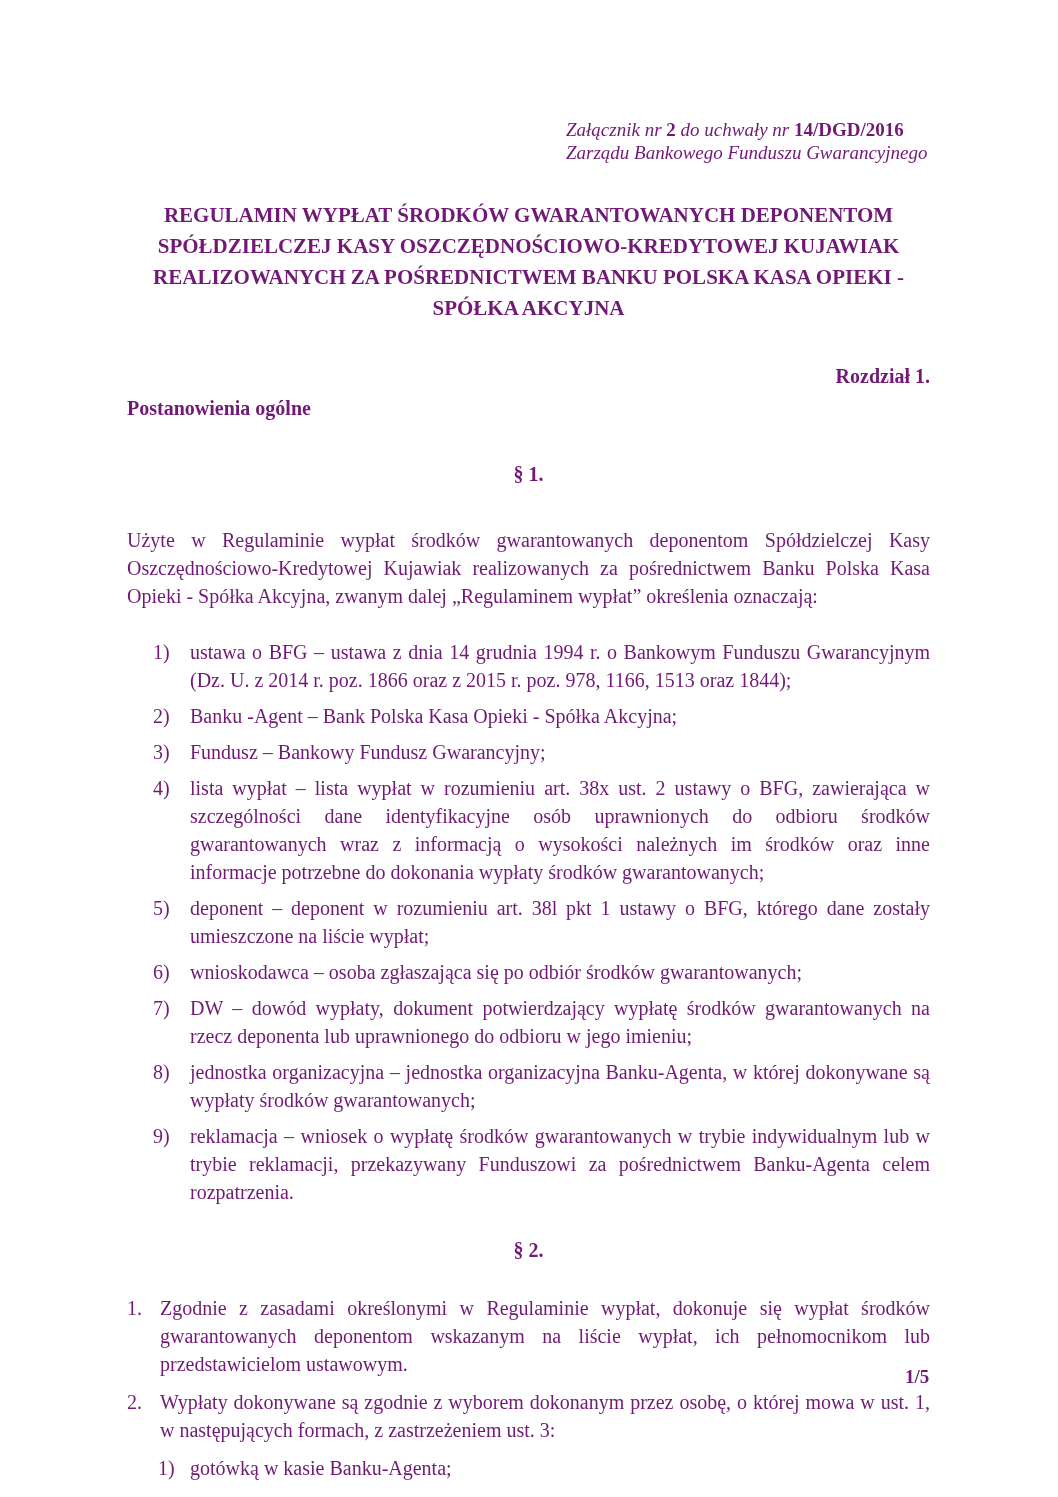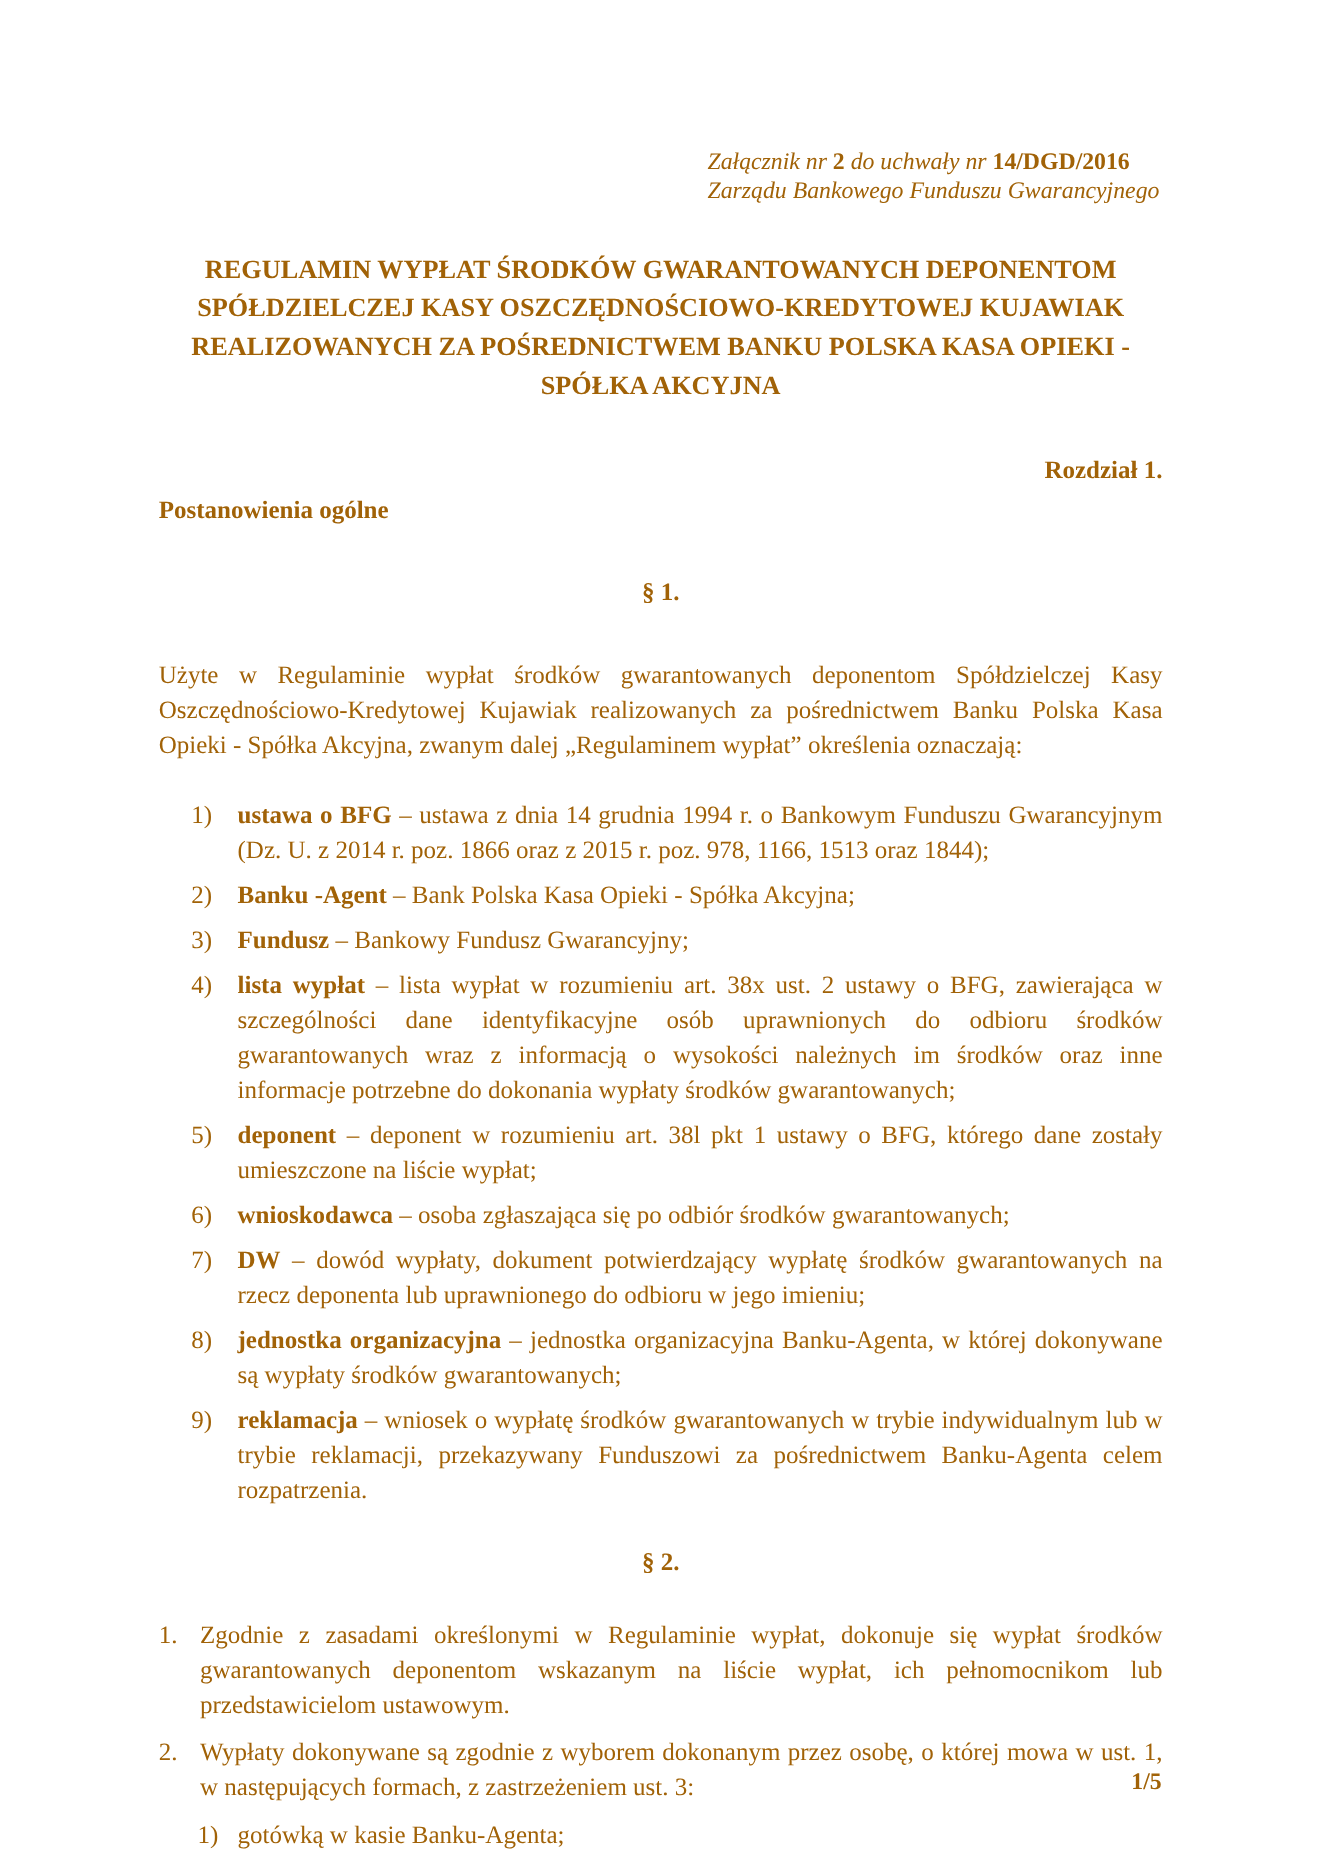--- a/index.html
+++ b/index.html
@@ -5,21 +5,21 @@
   html, body {
     margin: 0;
     padding: 0;
     background: #ffffff;
   }
   .page {
     position: relative;
     width: 1058px;
     height: 1497px;
     background: #ffffff;
-    color: #a16207;
+    color: #701a75;
     font-family: "Liberation Serif", "DejaVu Serif", serif;
     font-size: 20px;
     line-height: 28px;
     overflow: hidden;
     box-sizing: border-box;
   }
   .content {
     position: absolute;
     left: 127px;
     top: 0;
@@ -71,21 +71,21 @@
     display: flex;
     margin-bottom: 8px;
   }
   .def-num {
     flex: 0 0 37px;
   }
   .def-body {
     flex: 1 1 auto;
     text-align: justify;
   }
-  .term { font-weight: bold; }
+  .term { font-weight: normal; }
   
   .sec2-items {
     margin-top: 30px;
   }
   .sec2-item {
     display: flex;
     margin-bottom: 10px;
   }
   .sec2-num {
     flex: 0 0 33px;
@@ -101,21 +101,21 @@
   .sub-num {
     flex: 0 0 32px;
   }
   .sub-body {
     flex: 1 1 auto;
     text-align: justify;
   }
   .page-number {
     position: absolute;
     left: 905px;
-    top: 1412px;
+    top: 1363px;
     font-size: 19px;
     font-weight: bold;
   }
 </style>
 </head>
 <body>
 
 <div class="page">
   <div class="content">
 

